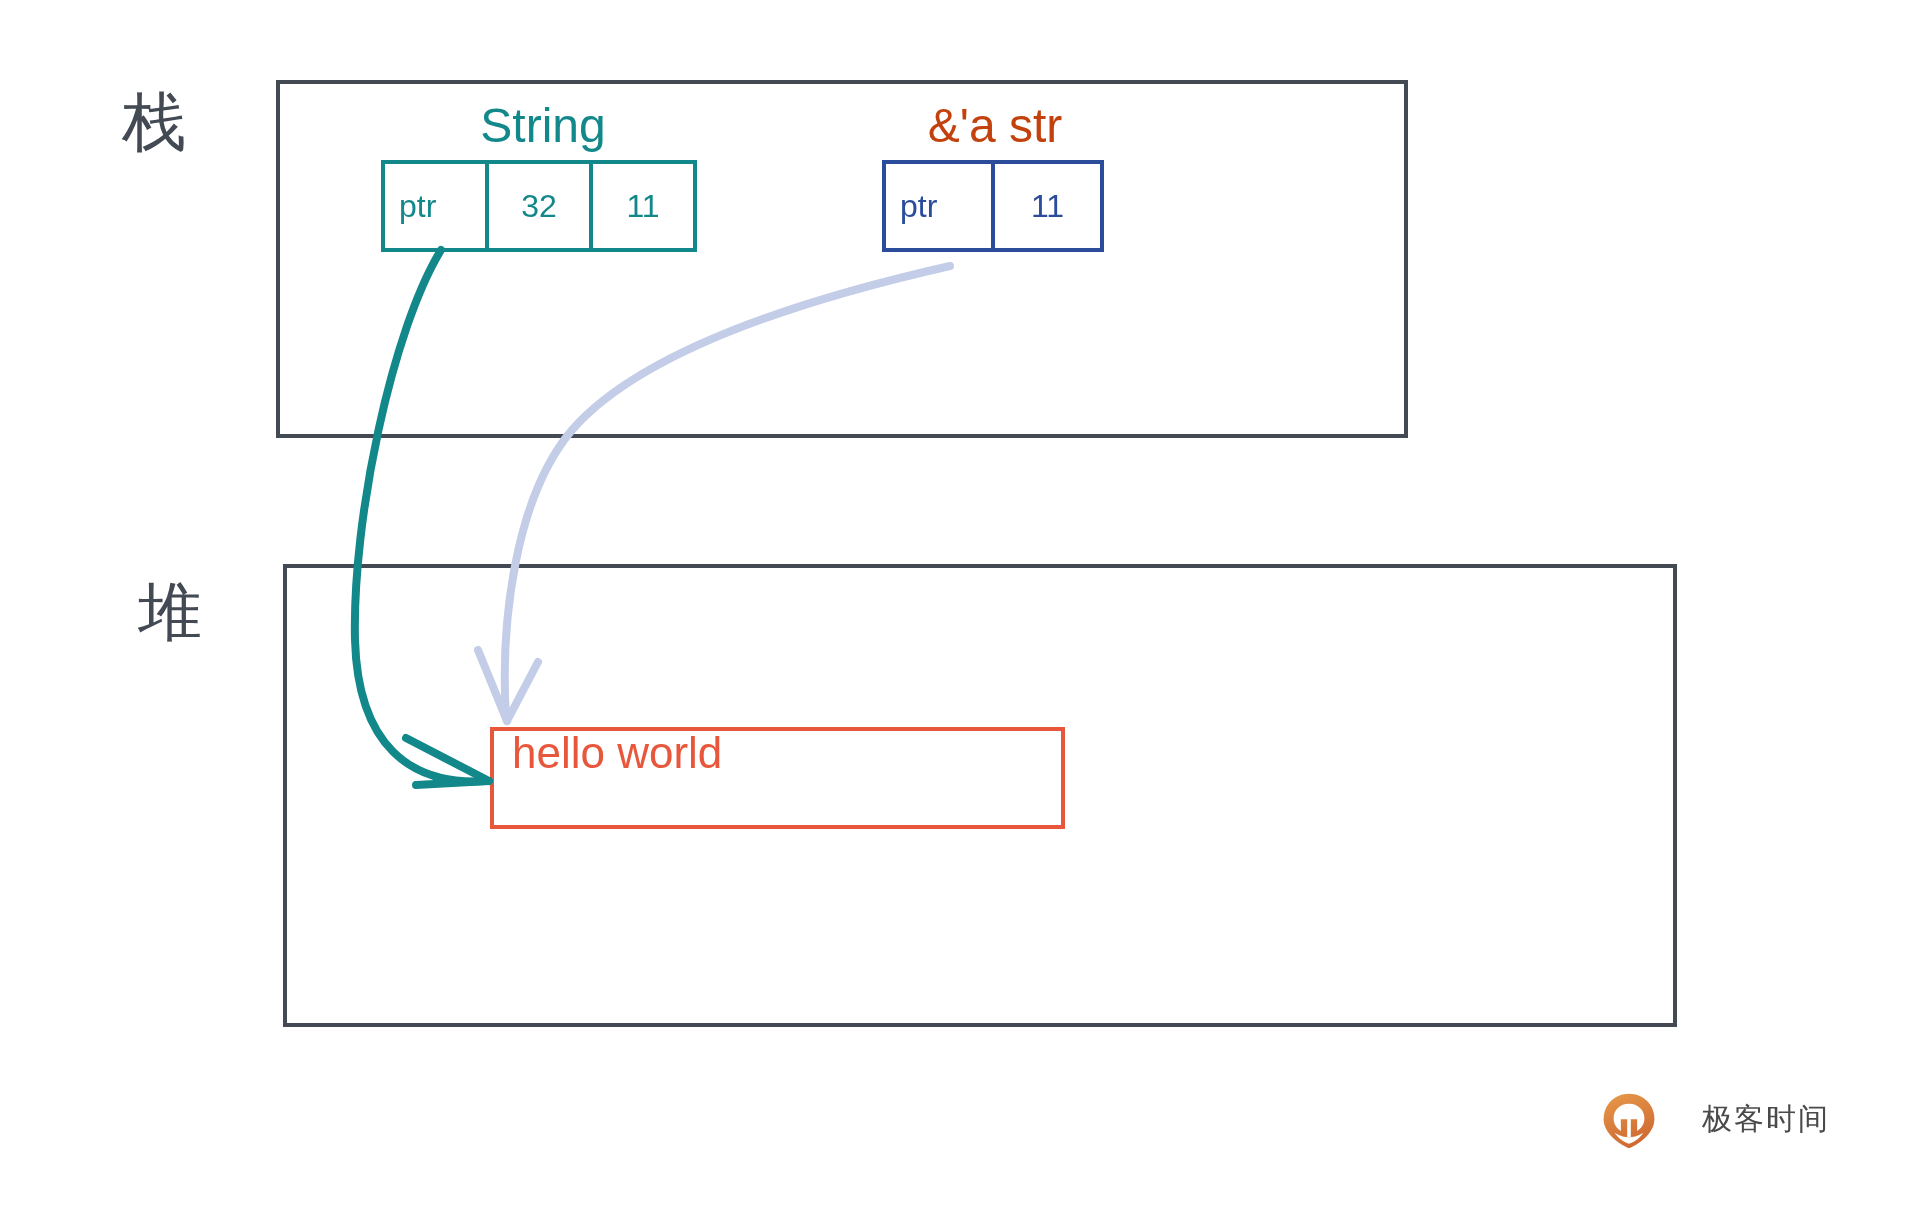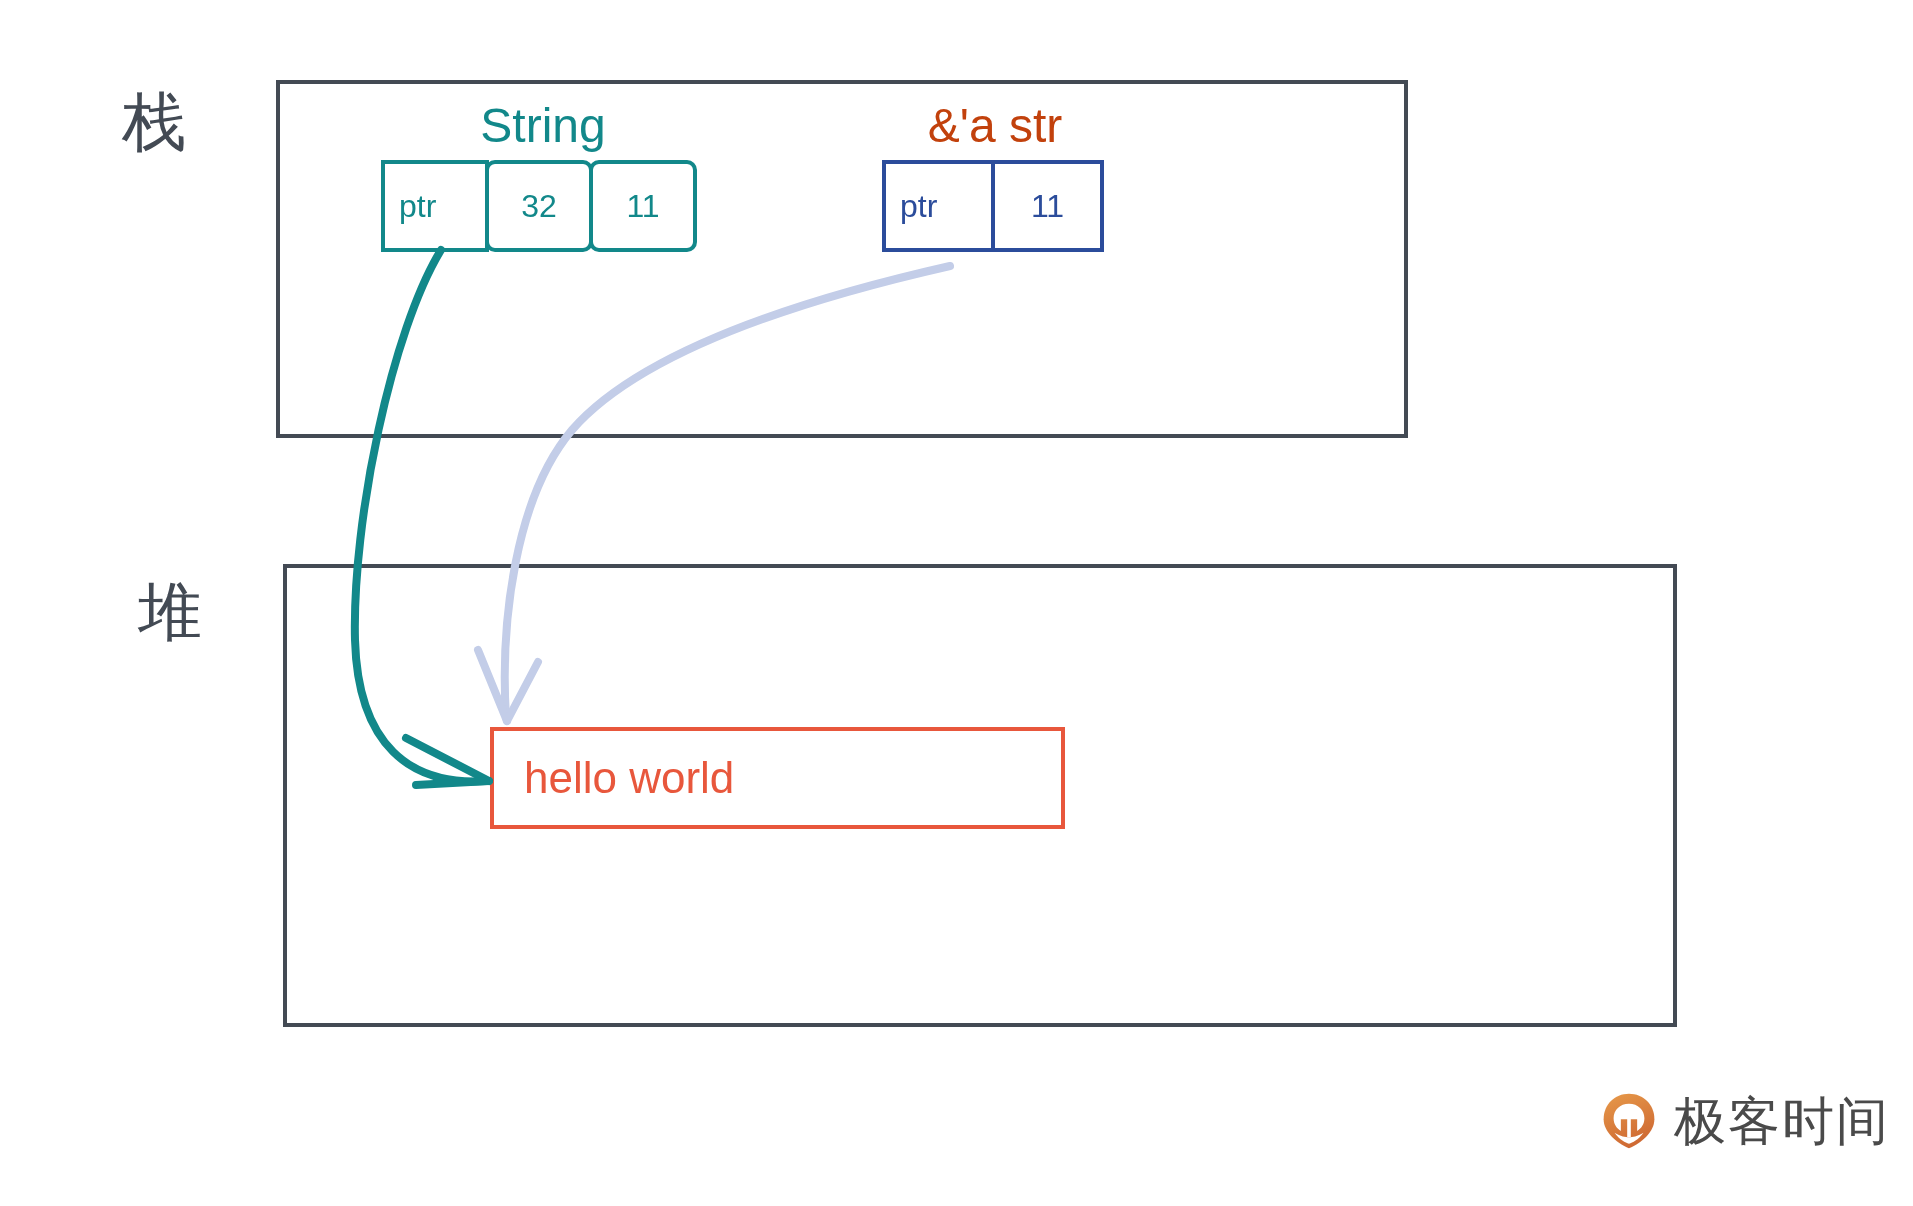--- a/index.html
+++ b/index.html
@@ -74,21 +74,21 @@
   
   #string-group { left: 381px; top: 102px; width: 324px; }
   #string-group .struct-label { color: #12888A; }
   #string-group .cell {
     border: 4px solid #12888A;
     color: #12888A;
     width: 108px;
     margin-right: -4px;
     padding-left: 14px;
   }
-  #string-group .cell.num { justify-content: center; padding-left: 0; border-radius: 10px; }
+  #string-group .cell.num { justify-content: center; padding-left: 0; }
 
   
   #str-group { left: 882px; top: 102px; width: 226px; }
   #str-group .struct-label { color: #c2410c; }
   #str-group .cell {
     border: 4px solid #2B4C9B;
     color: #2B4C9B;
     width: 113px;
     margin-right: -4px;
     padding-left: 14px;
@@ -98,22 +98,22 @@
   
   #heap-alloc {
     position: absolute;
     left: 490px;
     top: 727px;
     width: 575px;
     height: 102px;
     box-sizing: border-box;
     border: 4px solid #E8573C;
     display: flex;
-    align-items: center;
-    padding-left: 30px;
+    align-items: flex-start;
+    padding-left: 18px;
   }
   #heap-alloc .alloc-text {
     font-size: 44px;
     line-height: 1;
     color: #E8573C;
     user-select: none;
   }
 
   
   #arrows {
@@ -132,26 +132,27 @@
     display: flex;
     align-items: center;
   }
   #brand .brand-mark {
     width: 58px;
     height: 58px;
     margin-right: 16px;
     flex: 0 0 auto;
   }
   #brand .brand-text {
-    font-size: 52px;
+    font-size: 30px;
     line-height: 1;
     color: #4A4A4A;
     letter-spacing: 2px;
-    font-family: Liberation Sans, sans-serif;
-    user-select: none;
+    font-family: Liberation Mono, monospace;
+    user-select: none;
+    margin-left: 28px;
   }
 </style>
 </head>
 <body>
 
 <div id="canvas">
 
   <div class="region-label" id="label-stack">栈</div>
 
   <div class="region-label" id="label-heap">堆</div>

